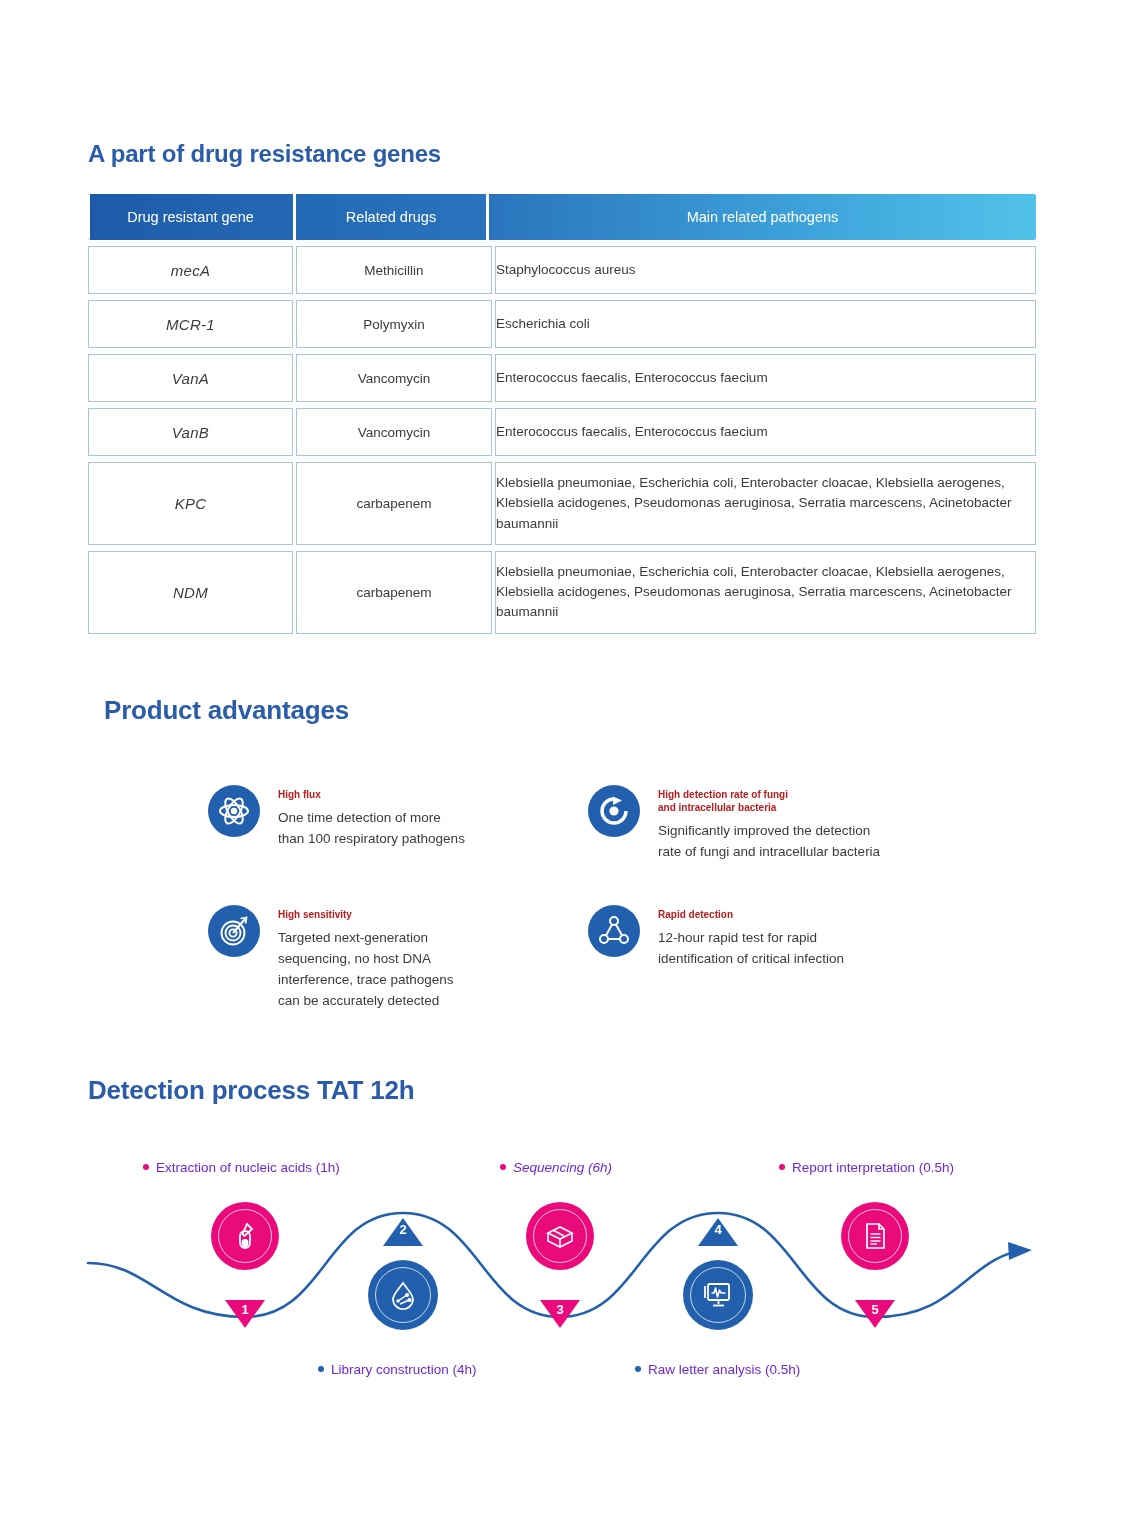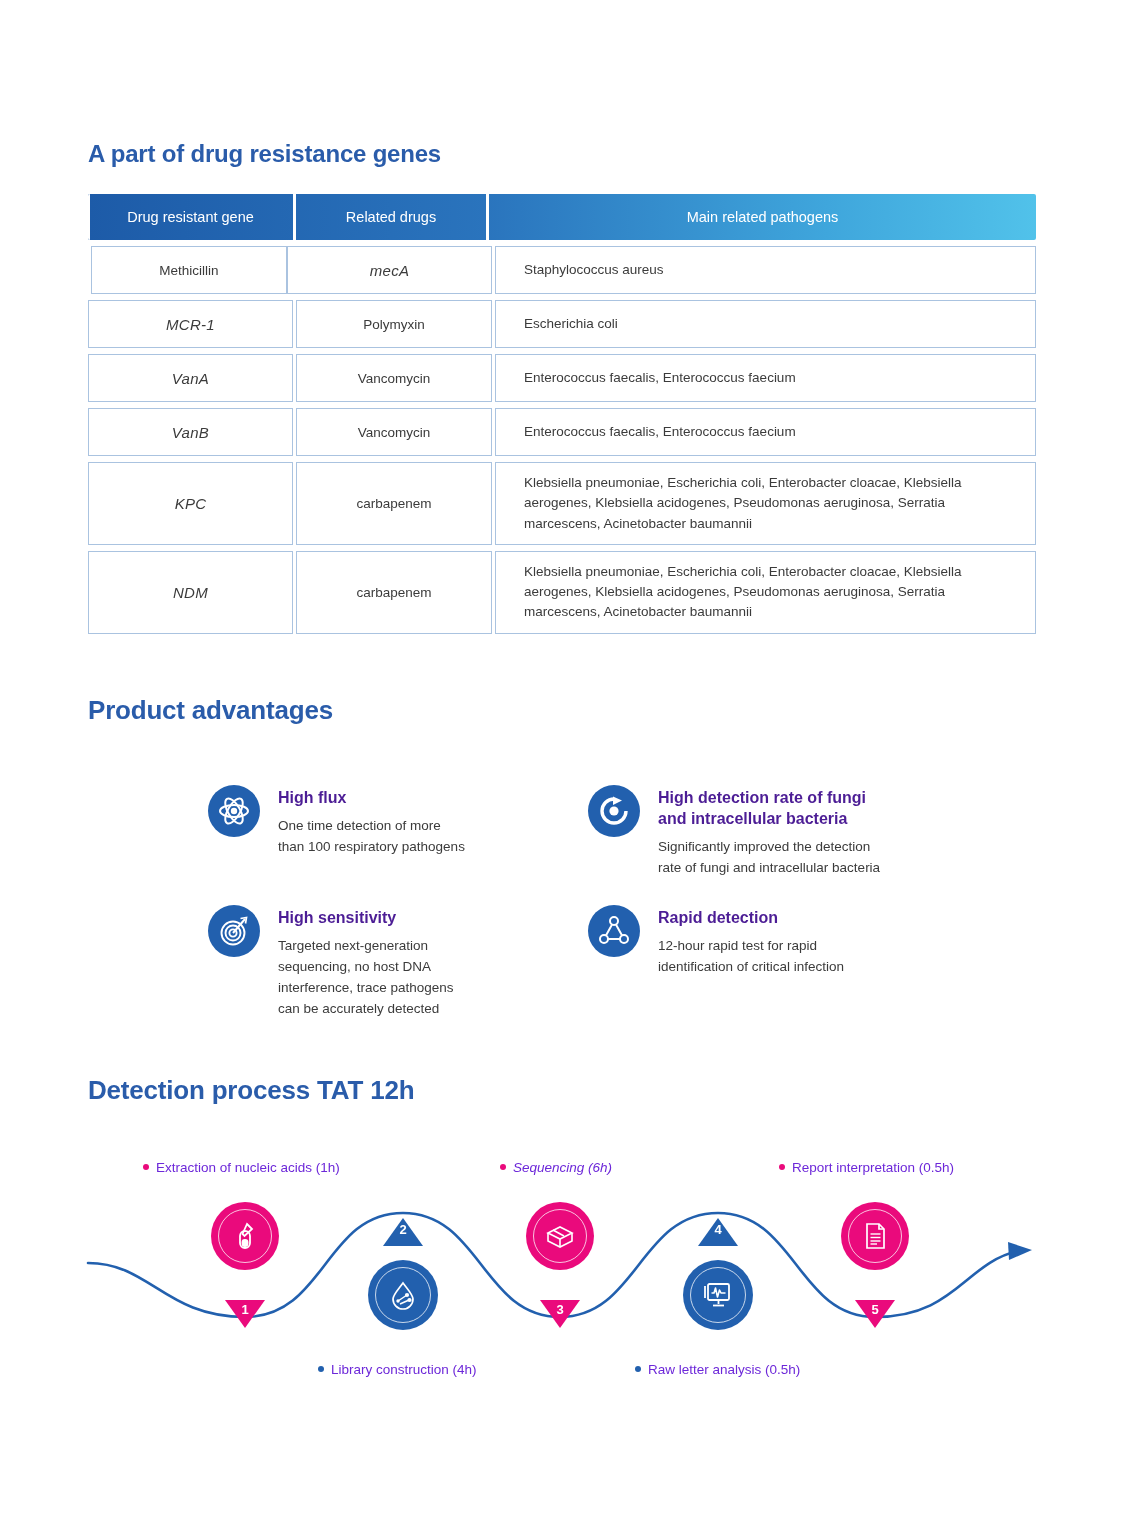--- a/index.html
+++ b/index.html
@@ -15,21 +15,21 @@
   
   .sec-title {
     position: absolute;
     font-size: 24px;
     font-weight: bold;
     color: #2a5caa;
     letter-spacing: -0.2px;
     white-space: nowrap;
   }
   #title-genes      { left: 88px; top: 140px; }
-  #title-advantages { left: 88px; top: 695px; font-size: 26px; }
+  #title-advantages { left: 104px; top: 695px; font-size: 26px; }
   #title-process    { left: 88px; top: 1075px; font-size: 26px; }
 
   
   .tbl { position: absolute; left: 88px; top: 194px; width: 948px; }
   .tbl-head {
     display: flex;
     height: 46px;
     background: linear-gradient(to right, #1d5ba8 0%, #2a74bd 42%, #3fa6dc 78%, #51c2ea 100%);
     border-radius: 2px;
     overflow: hidden;
@@ -60,40 +60,40 @@
     display: flex;
     align-items: center;
     min-height: 48px;
   }
   .tbl-row .cell.c1 {
     width: 205px; justify-content: center; font-style: italic; font-size: 15px;
     letter-spacing: 0.3px;
   }
   .tbl-row .cell.c2 { width: 196px; margin-left: 3px; justify-content: center; }
   .tbl-row .cell.c3 {
-    flex: 1; margin-left: 3px; padding: 10px 28px; line-height: 1.5;
+    flex: 1; margin-left: 3px; padding: 10px 0; line-height: 1.5;
     align-items: center;
   }
 
   
   .adv {
     position: absolute;
     display: flex;
     gap: 18px;
     align-items: flex-start;
   }
   .adv-icon {
     width: 52px; height: 52px; border-radius: 50%;
     background: #2260ae;
     flex: 0 0 52px;
     display: flex; align-items: center; justify-content: center;
   }
   .adv-body { padding-top: 3px; }
   .adv-title {
-    font-size: 16px; font-weight: bold; color: #4c1d95;
+    font-size: 10px; font-weight: bold; color: #b91c1c;
     line-height: 1.3; margin-bottom: 7px; white-space: pre-line;
   }
   .adv-desc { font-size: 13.5px; color: #3b3b3b; line-height: 1.55; white-space: pre-line; }
 
   #adv-0 { left: 208px; top: 785px; width: 310px; }
   #adv-1 { left: 588px; top: 785px; width: 330px; }
   #adv-2 { left: 208px; top: 905px; width: 300px; }
   #adv-3 { left: 588px; top: 905px; width: 330px; }
 
   
@@ -148,22 +148,22 @@
   <div class="sec-title" id="title-genes">A part of  drug resistance genes</div>
 
   <div class="tbl">
     <div class="tbl-head">
       <div class="cell c1">Drug resistant gene</div>
       <div class="cell c2">Related drugs</div>
       <div class="cell c3">Main related pathogens</div>
     </div>
 
     <div class="tbl-row">
+      <div class="cell c1">mecA</div>
       <div class="cell c2">Methicillin</div>
-      <div class="cell c1">mecA</div>
       <div class="cell c3">Staphylococcus aureus</div>
     </div>
     <div class="tbl-row">
       <div class="cell c1">MCR-1</div>
       <div class="cell c2">Polymyxin</div>
       <div class="cell c3">Escherichia coli</div>
     </div>
     <div class="tbl-row">
       <div class="cell c1">VanA</div>
       <div class="cell c2">Vancomycin</div>

